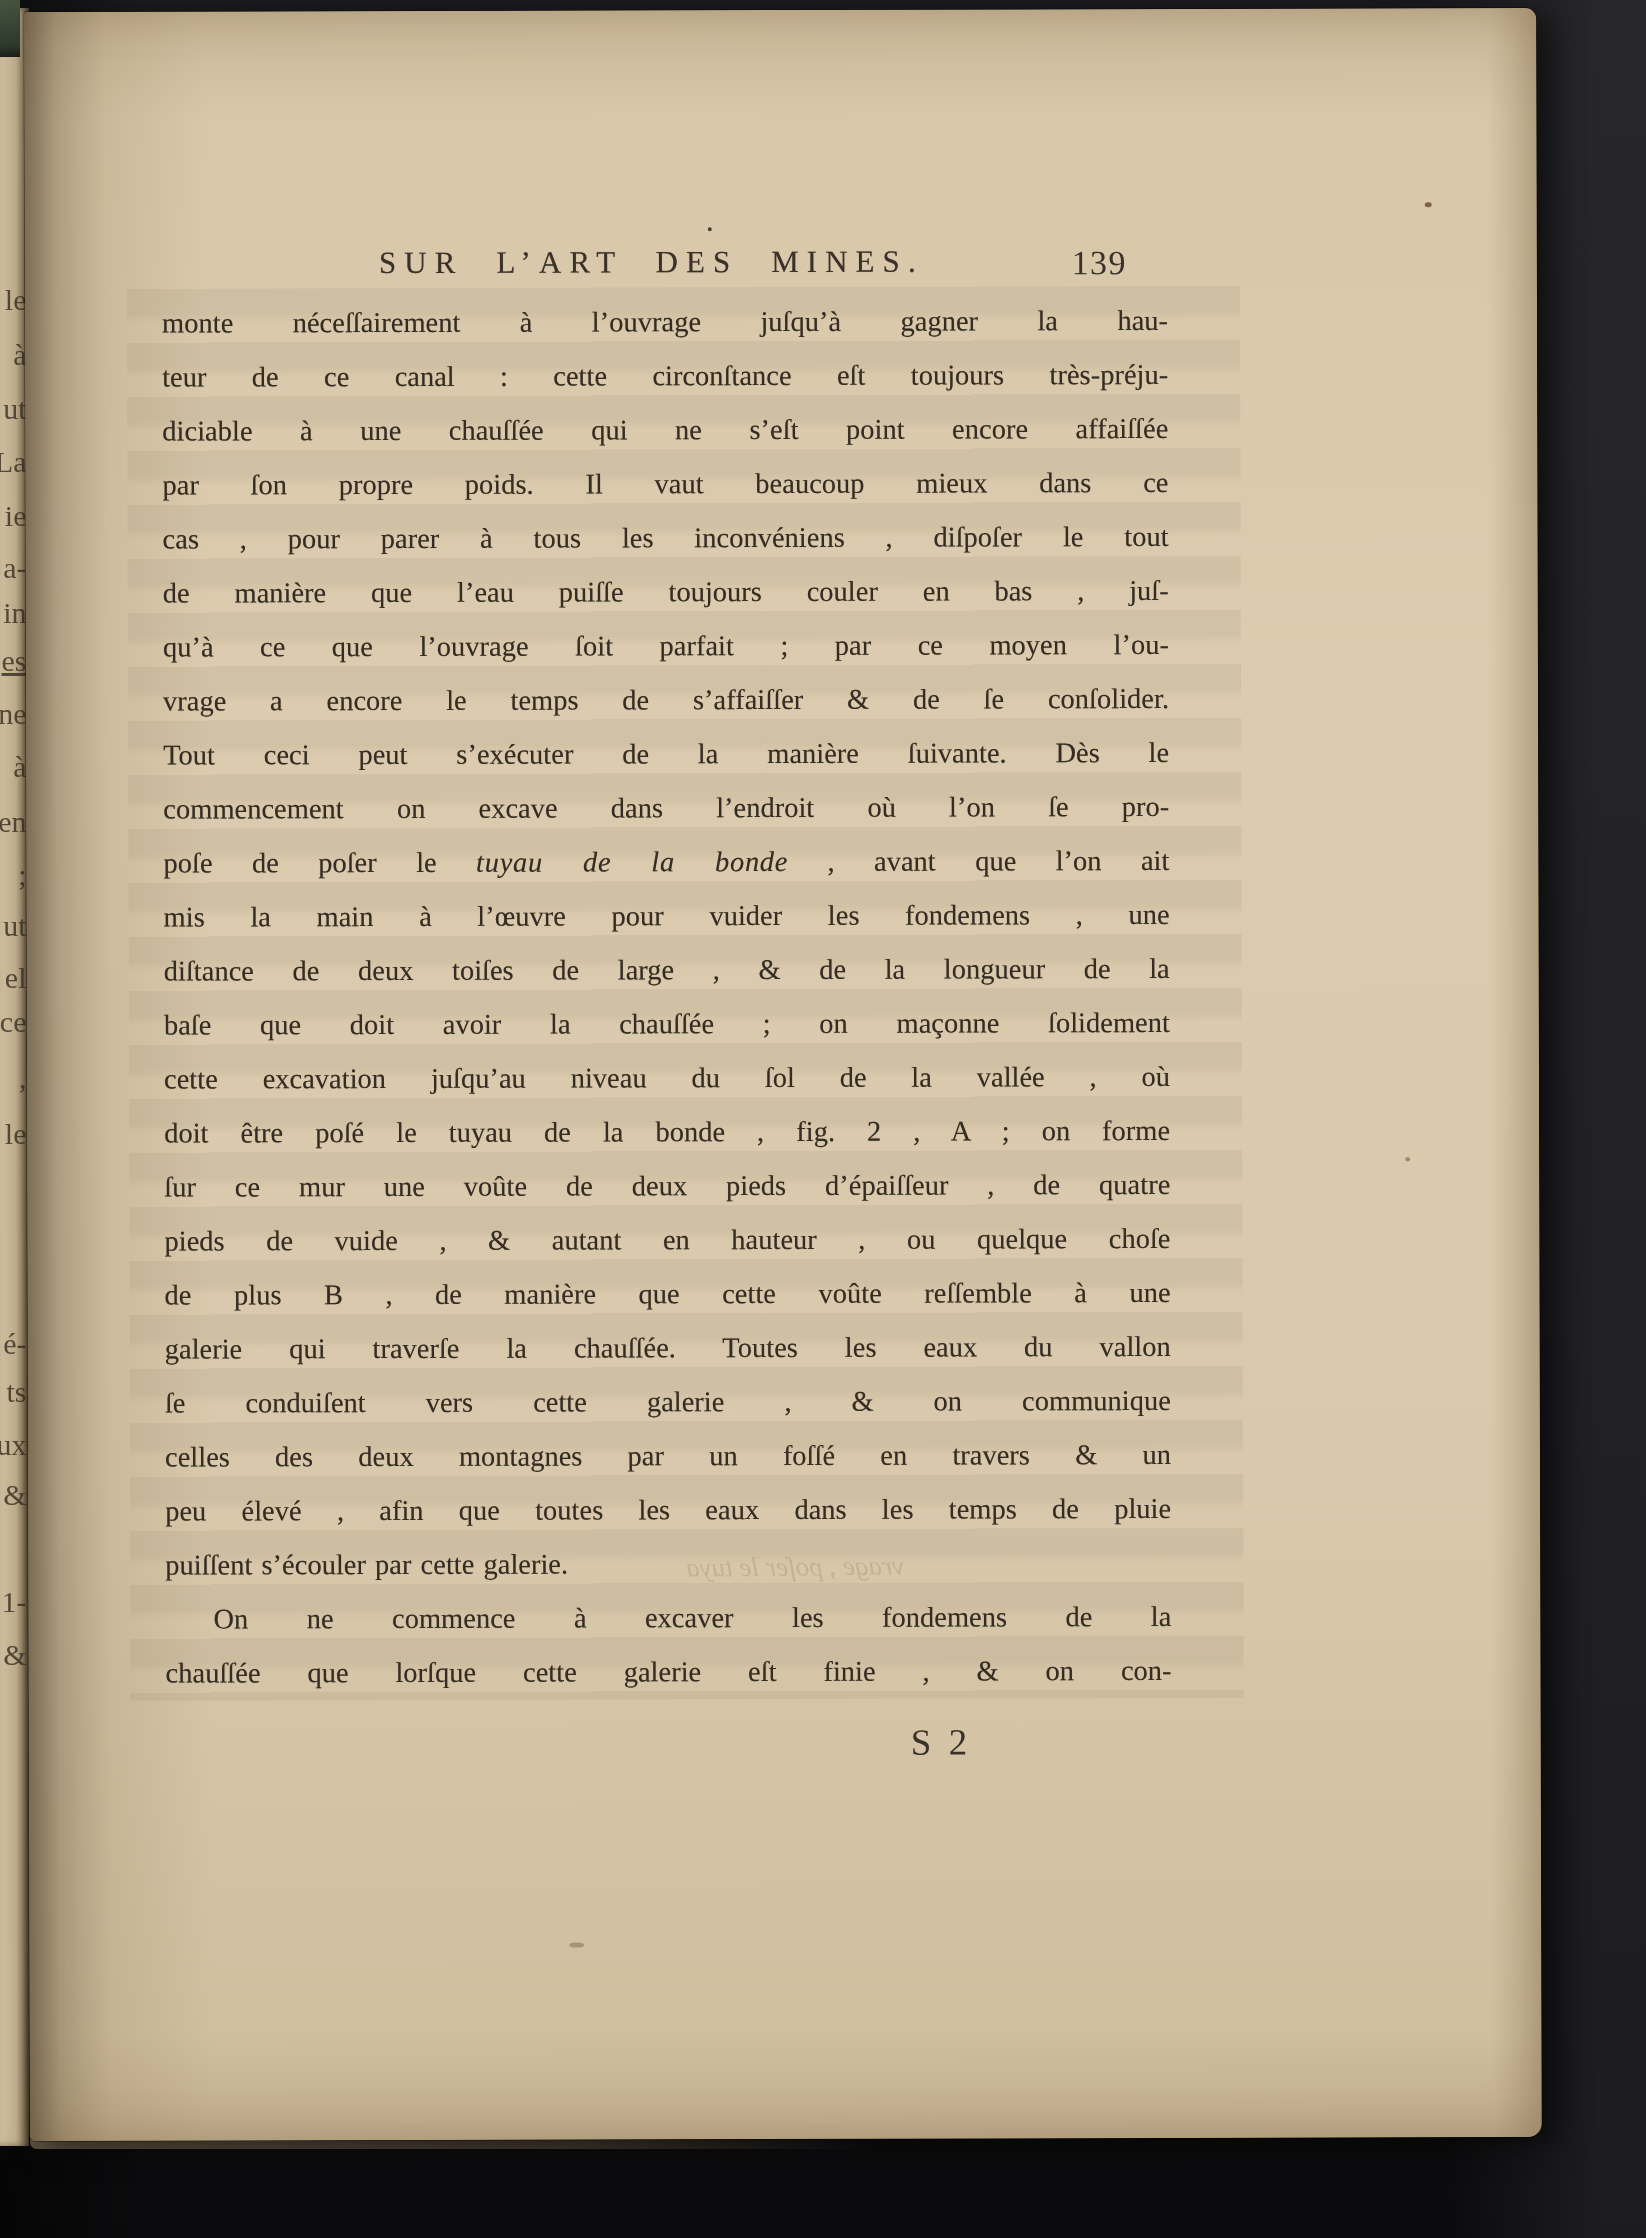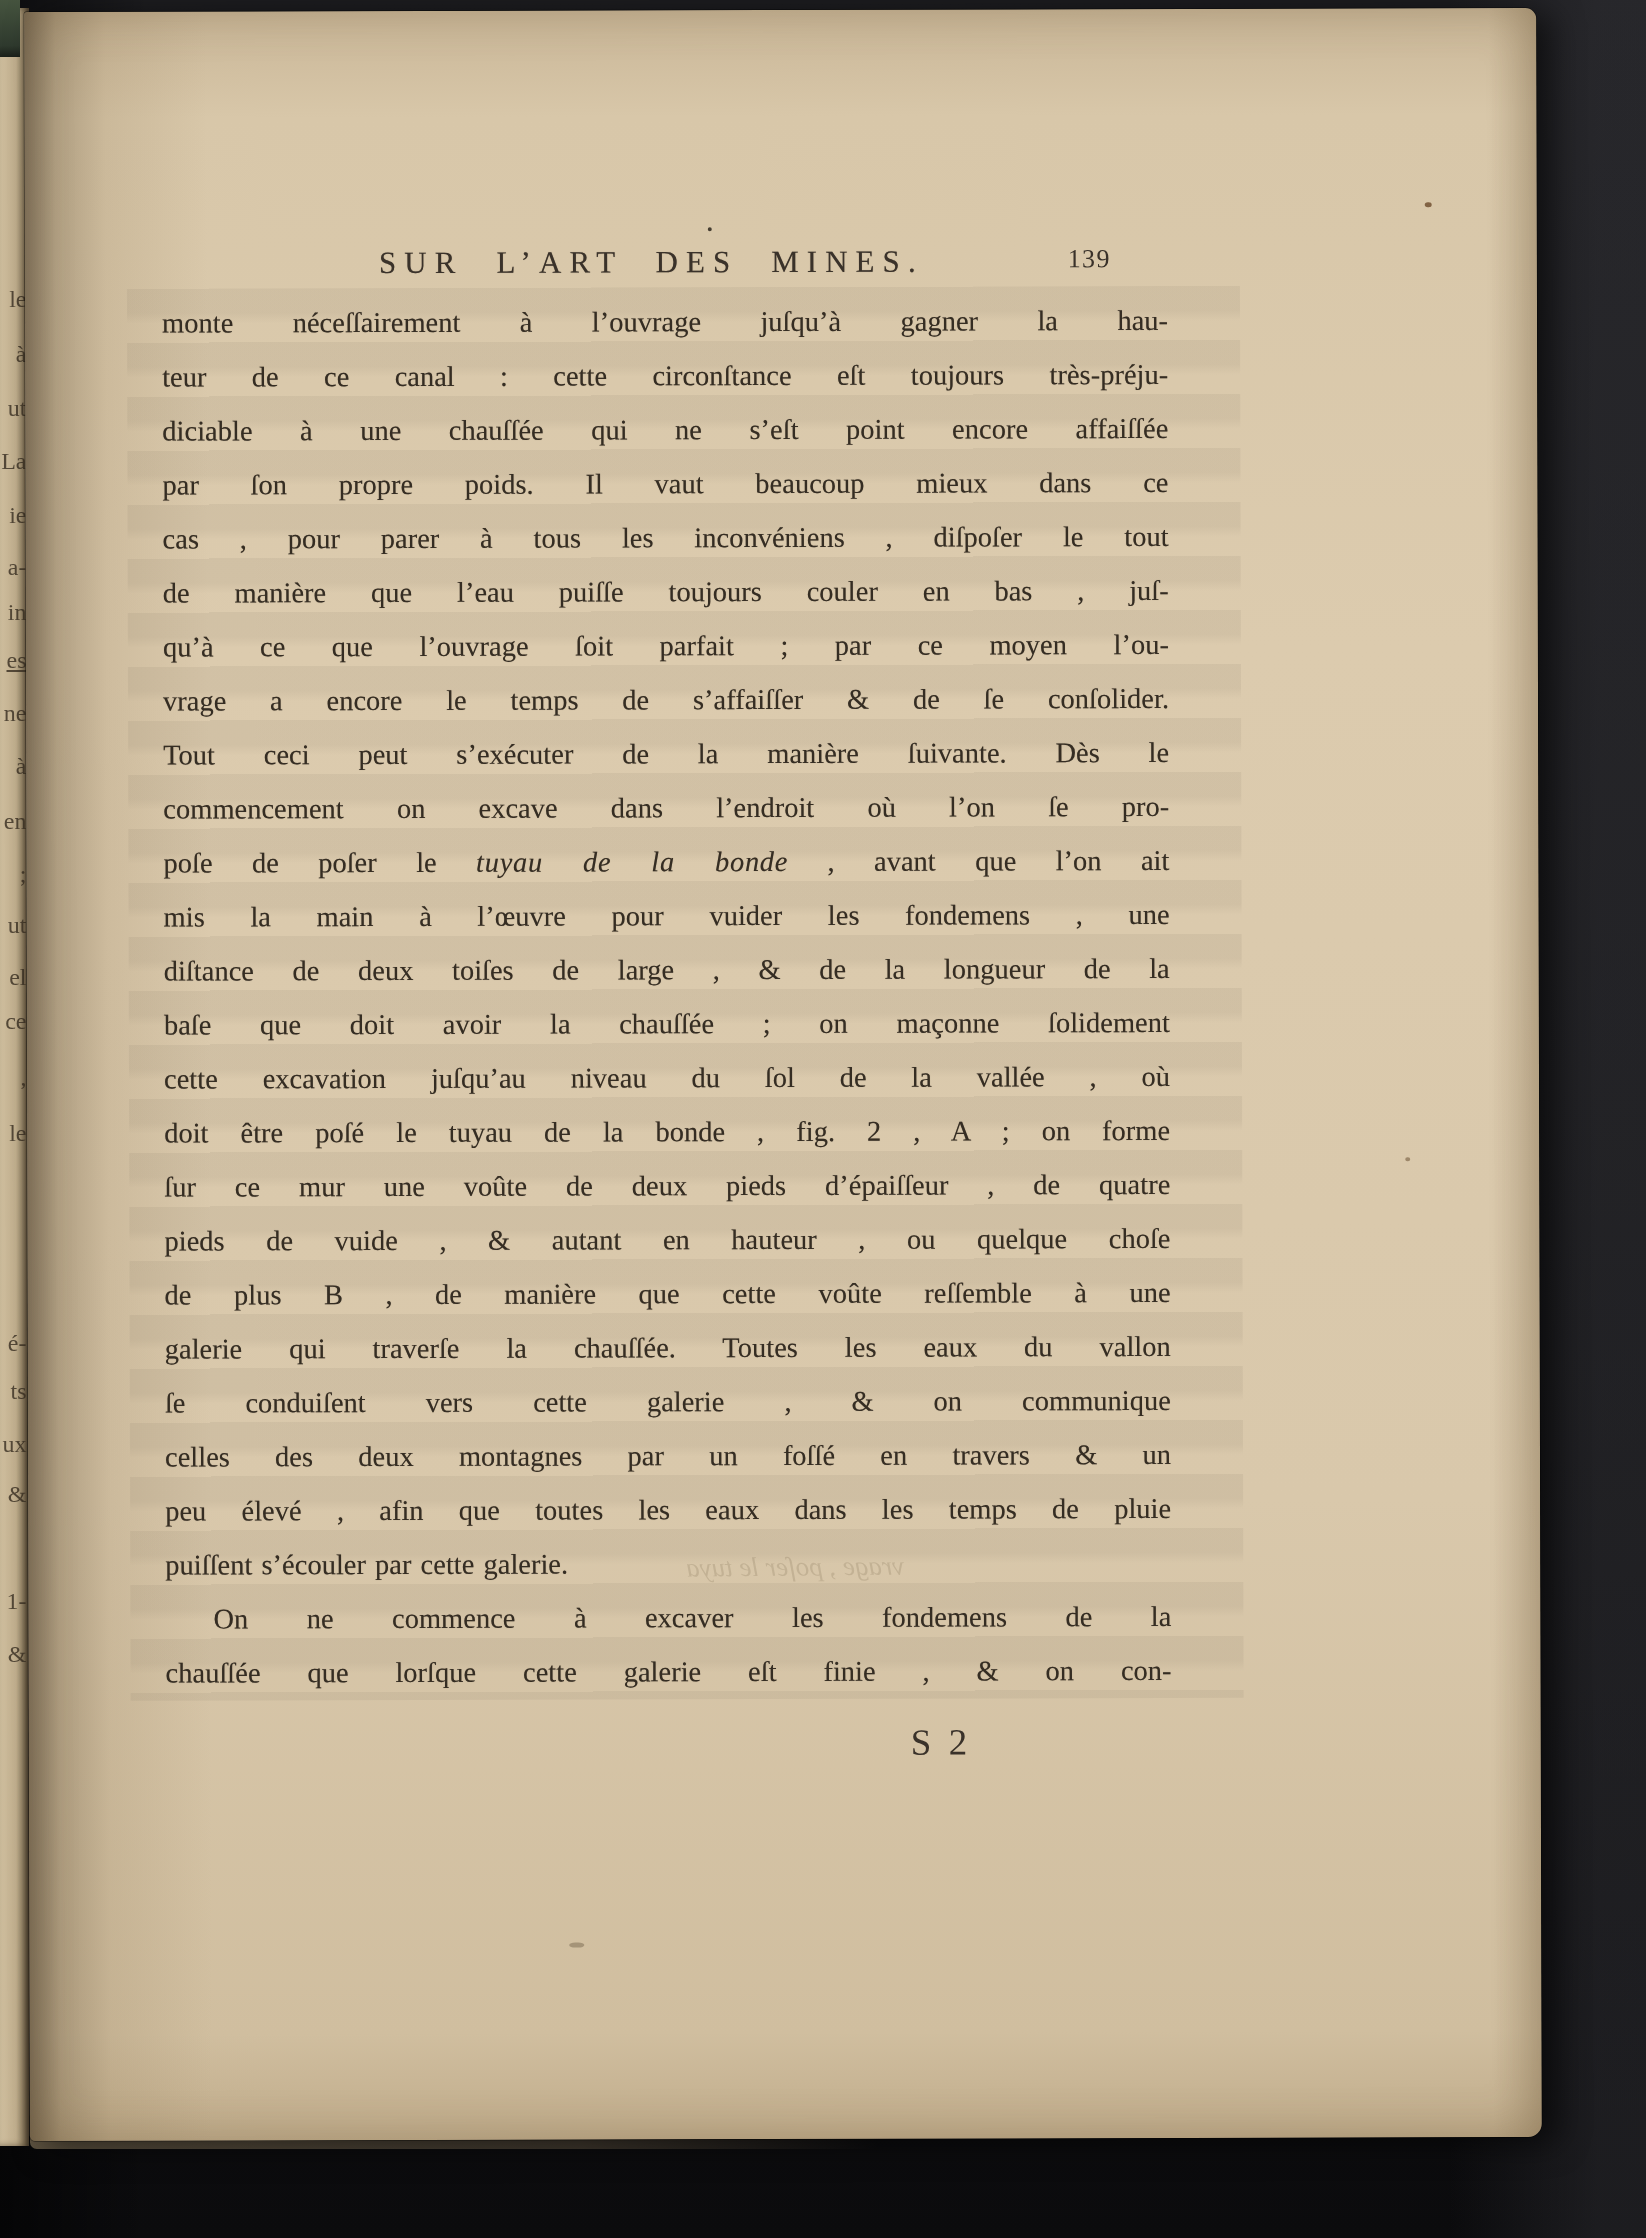--- a/index.html
+++ b/index.html
@@ -31,21 +31,21 @@
     position: absolute;
     left: 0; top: 8.1px;
     width: 28.5px; height: 2138px;
     overflow: hidden;
     background: linear-gradient(90deg, #d0bf9f 0%, #c0ae8d 55%, #8f7e60 85%, #5e523e 100%);
     box-shadow: inset -4.1px 0 6.8px rgba(40,30,18,0.5);
   }
   .frag {
     position: absolute;
     right: 2px;
-    font-size: 24px;
+    font-size: 30px;
     line-height: 27px;
     color: rgba(55,45,32,0.8);
     white-space: nowrap;
   }
   .page {
     position: absolute;
     left: 27px; top: 9.5px;
     width: 1512px; height: 2129px;
     border-radius: 2.7px 11px 13.6px 5.4px;
     transform: rotate(-0.15deg);
@@ -88,22 +88,22 @@
     padding-right: 27px;
     font-size: 31px;
     letter-spacing: 0.26em;
     word-spacing: 0.55em;
     color: #3a322a;
     text-shadow: 0 0 0.7px rgba(50,40,28,0.45);
     white-space: nowrap;
   }
   .page-number {
     position: absolute;
-    right: 57px; top: 1.4px;
-    font-size: 26px;
+    right: 41px; top: 1.4px;
+    font-size: 34px;
     letter-spacing: 1.4px;
     color: #3a322a;
   }
   .text-block {
     position: absolute;
     top: 285px; left: 137px;
     width: 1006px;
     font-size: 28.5px;
     line-height: 54px;
     color: #352d23;

